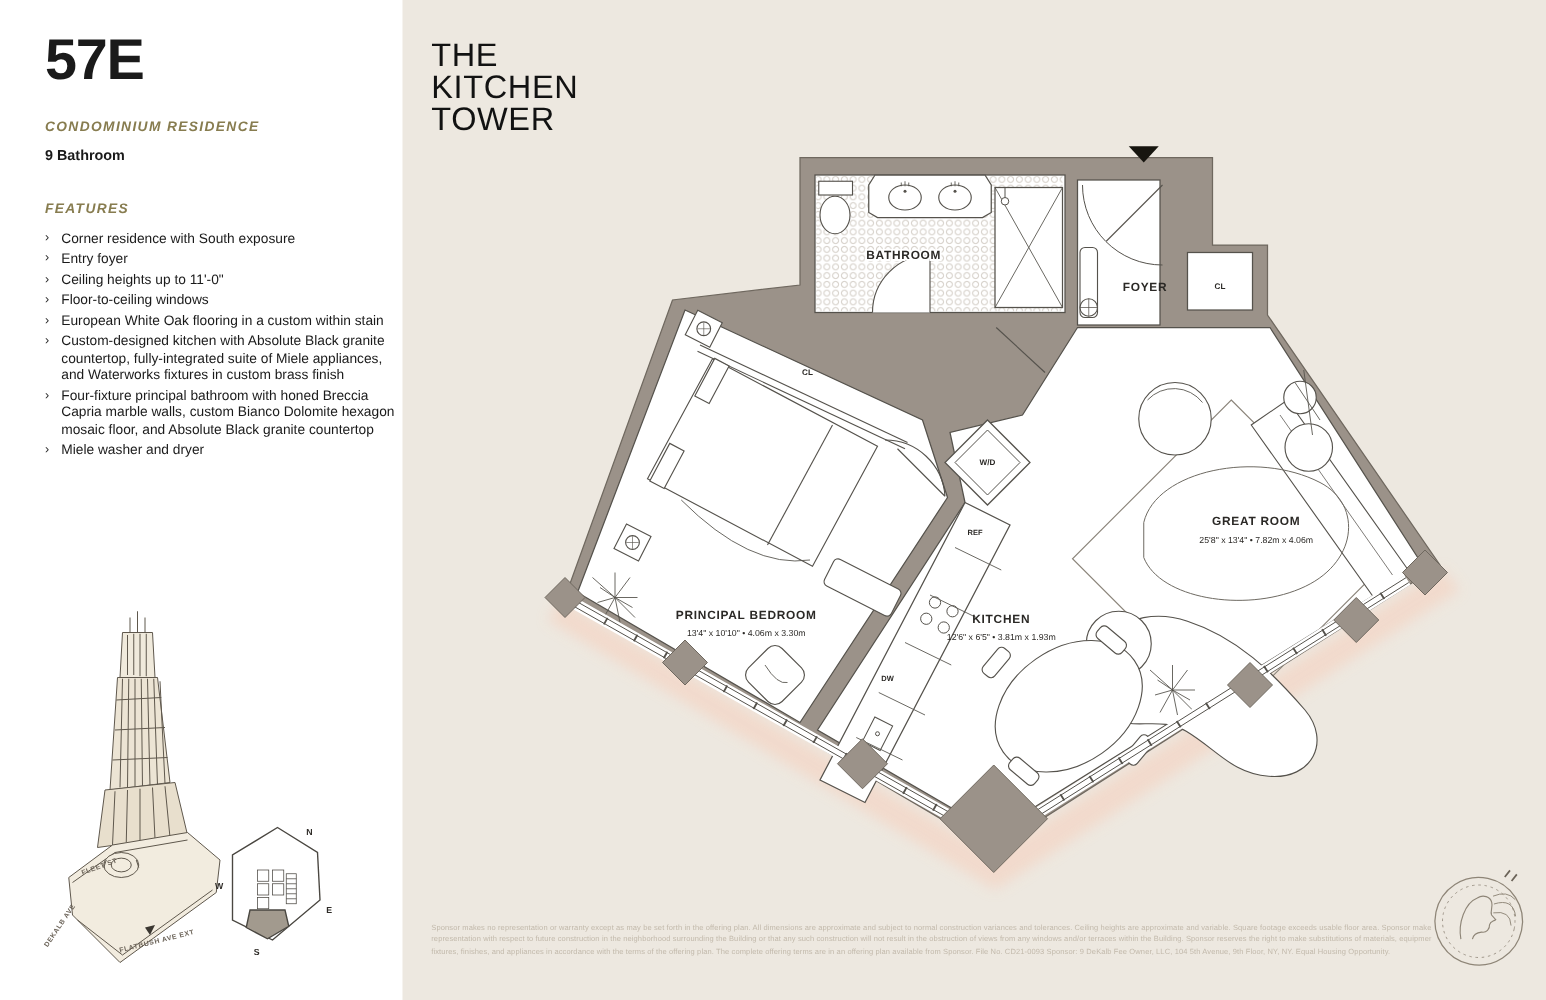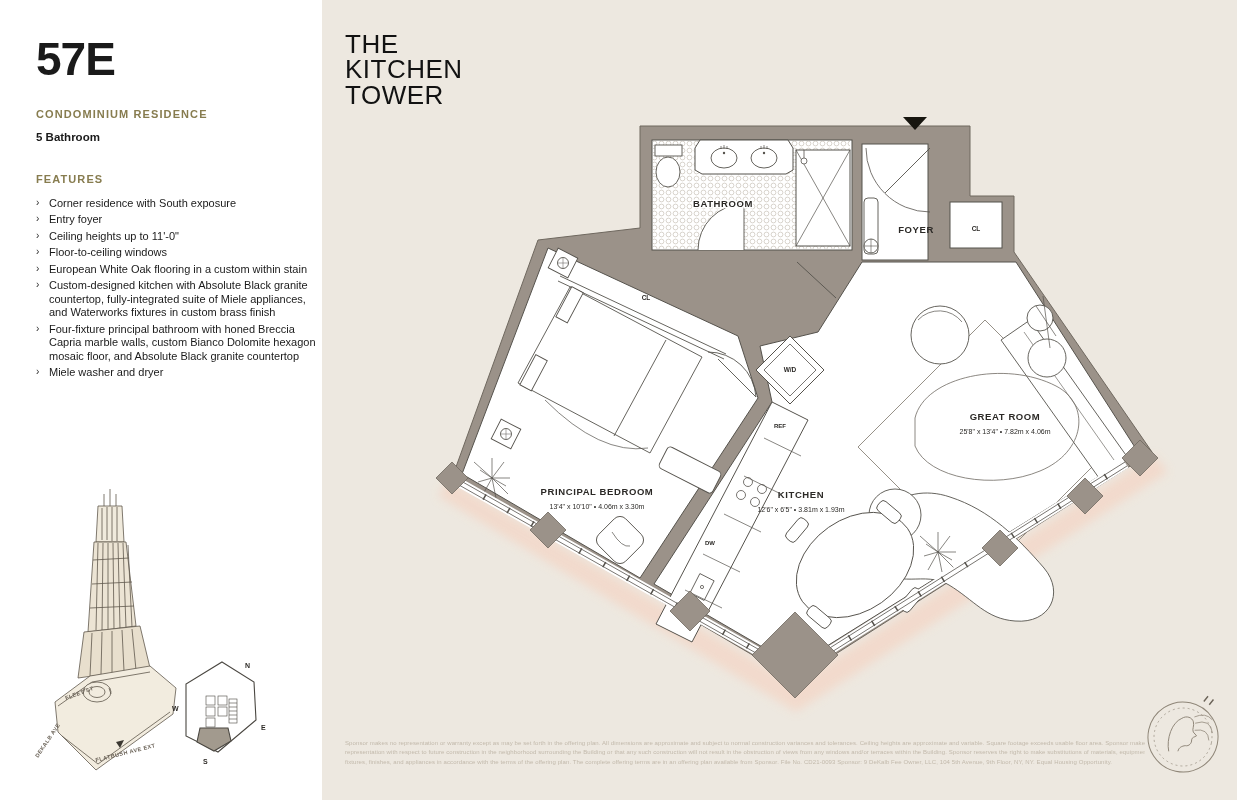--- a/index.html
+++ b/index.html
@@ -1,22 +1,22 @@
 <!DOCTYPE html>
 <html><head>
 <meta charset="utf-8">
 <style>
   html,body{margin:0;padding:0;}
   body{width:1237px;height:800px;position:relative;overflow:hidden;background:#ffffff;
        font-family:"Liberation Sans", sans-serif;color:#1a1a1a;}
   .panel{position:absolute;left:322px;top:0;width:915px;height:800px;background:#EDE8E0;}
   
-  .sidebar{position:absolute;left:36px;top:36px;width:280px;}
+  .sidebar{position:absolute;left:36px;top:24px;width:280px;}
   .unit{font-size:46px;font-weight:bold;letter-spacing:-1px;line-height:1;margin:0 0 26px 0;}
-  .eyebrow{font-size:11px;font-weight:bold;letter-spacing:1.1px;color:#877C4F;margin:0 0 10px 0;}
+  .eyebrow{font-size:11px;font-weight:bold;letter-spacing:1.1px;color:#877C4F;margin:0 0 10px 0;font-style:italic;}
   .specs{font-size:11.5px;font-weight:bold;line-height:1.28;margin:0 0 28px 0;}
   .features-head{margin-top:10px;margin-bottom:12px;}
   ul.features{list-style:none;margin:0;padding:0;font-size:11px;line-height:1.23;}
   ul.features li{display:flex;margin:0 0 3px 0;}
   ul.features .b{width:13px;flex:0 0 13px;font-size:10px;color:#2a2a2a;}
   ul.features .t{flex:1;}
   
   .bldg-title{position:absolute;left:345px;top:32px;font-size:26px;font-weight:normal;
               letter-spacing:0.5px;line-height:0.98;color:#121212;}
   .bldg-title span{display:block;}
@@ -28,21 +28,21 @@
 </style>
 </head>
 <body>
 
 <div class="panel"></div>
 
 <div class="sidebar">
   <h1 class="unit">57E</h1>
   <div class="eyebrow">CONDOMINIUM RESIDENCE</div>
   <div class="specs">
-    <div>5 Bathroom</div>
+    <div>9 Bathroom</div>
   </div>
   <div class="eyebrow features-head">FEATURES</div>
   <ul class="features">
     <li>
         <span class="b">›</span>
         <span class="t">Corner residence with South exposure</span>
       </li>
     <li>
         <span class="b">›</span>
         <span class="t">Entry foyer</span>

